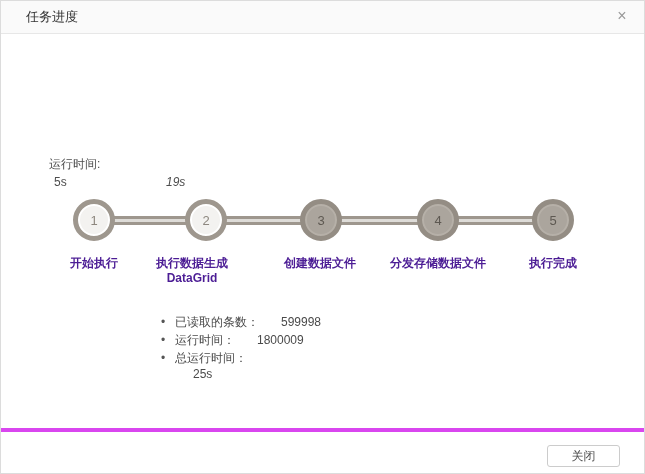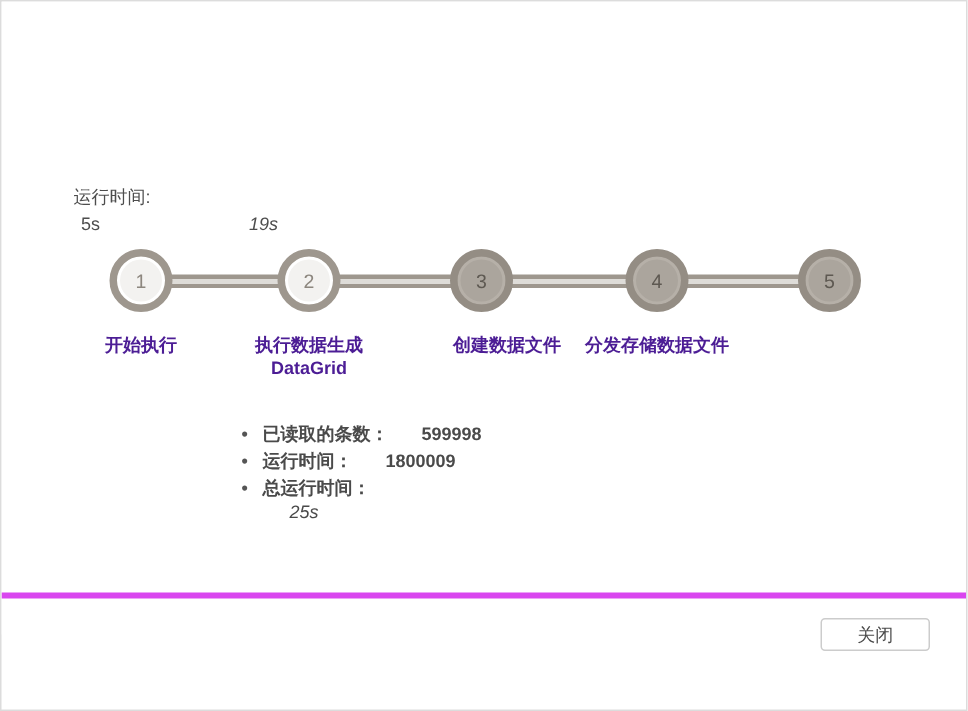--- a/index.html
+++ b/index.html
@@ -105,50 +105,48 @@
     position: absolute;
     top: 222px;
     width: 150px;
     text-align: center;
     font-size: 12px;
     font-weight: bold;
     color: #4c1d95;
     line-height: 15px;
   }
   .label-1 { left: 18px; }
-  .label-2 { left: 130px; }
-  .label-3 { left: 262px; }
+  .label-2 { left: 116px; }
+  .label-3 { left: 244px; }
   .label-4 { left: 362px; }
   .label-5 { left: 477px; }
   
   .stats-list {
     position: absolute;
     left: 160px;
     top: 279px;
     font-size: 12px;
     color: #4a4a4a;
   }
   .stats-row {
     height: 18px;
     line-height: 18px;
     white-space: nowrap;
-    font-weight: bold;
   }
   .stats-bullet {
     display: inline-block;
     width: 14px;
     color: #555555;
     font-size: 12px;
   }
   .stats-value { margin-left: 22px; }
   .stats-value-newline {
     height: 16px;
     line-height: 14px;
     padding-left: 32px;
-    font-style: italic;
   }
   
   .dialog-footer {
     position: relative;
     height: 28px;
     background: #ffffff;
     border-top: 4px solid #d946ef;
   }
   .close-button {
     position: absolute;
@@ -163,20 +161,24 @@
     color: #4a4a4a;
     font-family: "Liberation Sans", "DejaVu Sans", sans-serif;
     cursor: pointer;
   }
 </style>
 </head>
 <body>
 
 <div class="dialog">
 
+  <div class="dialog-header">
+    <div class="dialog-title">任务进度</div>
+    <div class="close-icon">×</div>
+  </div>
 
   <div class="dialog-body">
 
     <div class="runtime-label">运行时间:</div>
     <div class="step-time time-1">5s</div>
     <div class="step-time time-2">19s</div>
 
     <div class="step-track"></div>
 
     <div class="step-circle done circle-1">
@@ -195,20 +197,21 @@
       <span>5</span>
     </div>
 
     <div class="step-label label-1">开始执行</div>
     <div class="step-label label-2">
       <div>执行数据生成</div>
       <div>DataGrid</div>
     </div>
     <div class="step-label label-3">创建数据文件</div>
     <div class="step-label label-4">分发存储数据文件</div>
+    <div class="step-label label-5">执行完成</div>
 
     <div class="stats-list">
       <div class="stats-row">
         <span class="stats-bullet">•</span><span>已读取的条数：</span><span class="stats-value">599998</span>
       </div>
       <div class="stats-row">
         <span class="stats-bullet">•</span><span>运行时间：</span><span class="stats-value">1800009</span>
       </div>
       <div class="stats-row">
         <span class="stats-bullet">•</span><span>总运行时间：</span>

